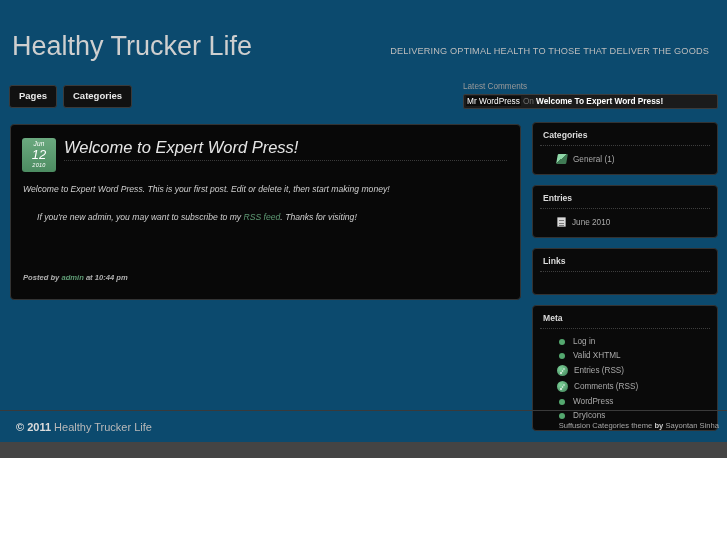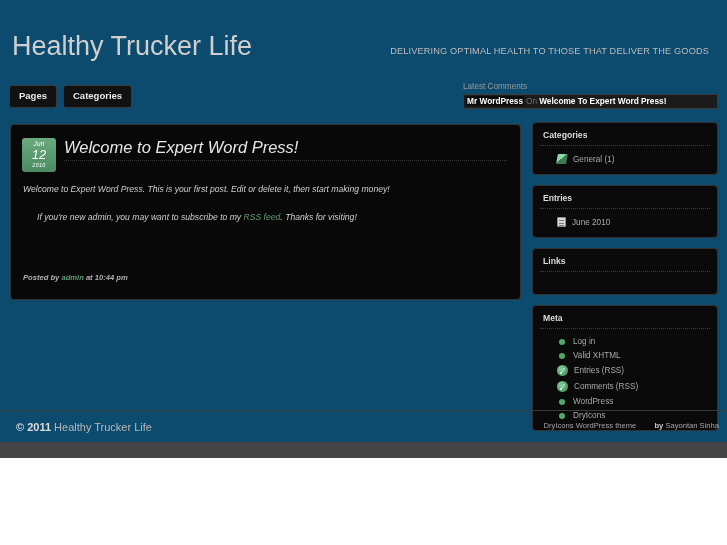--- a/index.html
+++ b/index.html
@@ -115,21 +115,21 @@
   }
   .lc-item {
     position: absolute;
     left: 2px; top: 1px;
     font-size: 8.3px;
     white-space: nowrap;
     line-height: 11px;
   }
   .lc-author {
     color: #ffffff;
-    font-weight: bold;
+    font-weight: normal;
     background: #0d0d0d;
     padding: 0 1px;
   }
   .lc-on {
     color: #6f6f6f;
     padding: 0 2px;
   }
   .lc-post {
     color: #ffffff;
     font-weight: bold;
@@ -407,21 +407,21 @@
     white-space: nowrap;
   }
   .footer-left .cmark { font-weight: bold; color: #dcdcdc; }
   .footer-right {
     position: absolute;
     right: 8px; top: 10px;
     font-size: 7.6px;
     color: #a6a6a6;
     white-space: nowrap;
   }
-  .footer-right b { color: #c9c9c9; margin-left: 16px; }
+  .footer-right b { color: #c9c9c9; }
 </style>
 </head>
 <body>
 
 <div id="page">
 
   <div class="shell">
 
     <div class="header">
       <div class="site-title">Healthy Trucker Life</div>
@@ -526,21 +526,21 @@
               <span class="txt">DryIcons</span>
             </li>
           </ul>
         </div>
 
       </div>
     </div>
 
     <div class="footer">
       <div class="footer-left"><span class="cmark">© 2011</span><span> Healthy Trucker Life</span></div>
-      <div class="footer-right"><span>DryIcons WordPress theme </span><b>by </b><span>Sayontan Sinha</span></div>
+      <div class="footer-right"><span>Suffusion Categories theme </span><b>by </b><span>Sayontan Sinha</span></div>
     </div>
 
   </div>
 
   <div class="shell-strip"></div>
   <div class="shell-white"></div>
 
 </div>
 
 </body></html>

